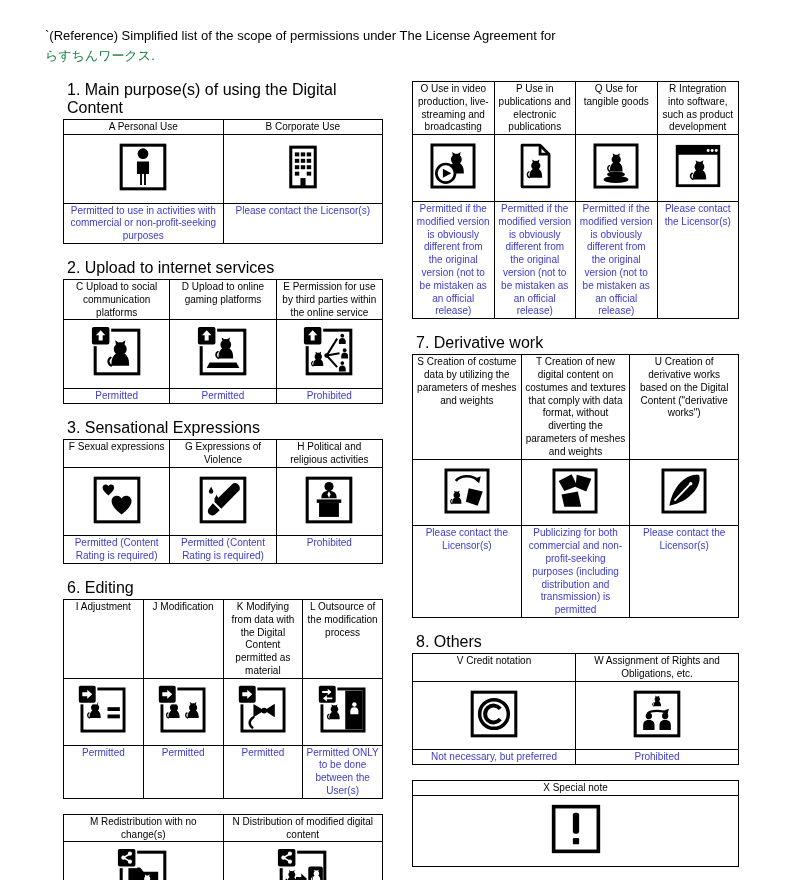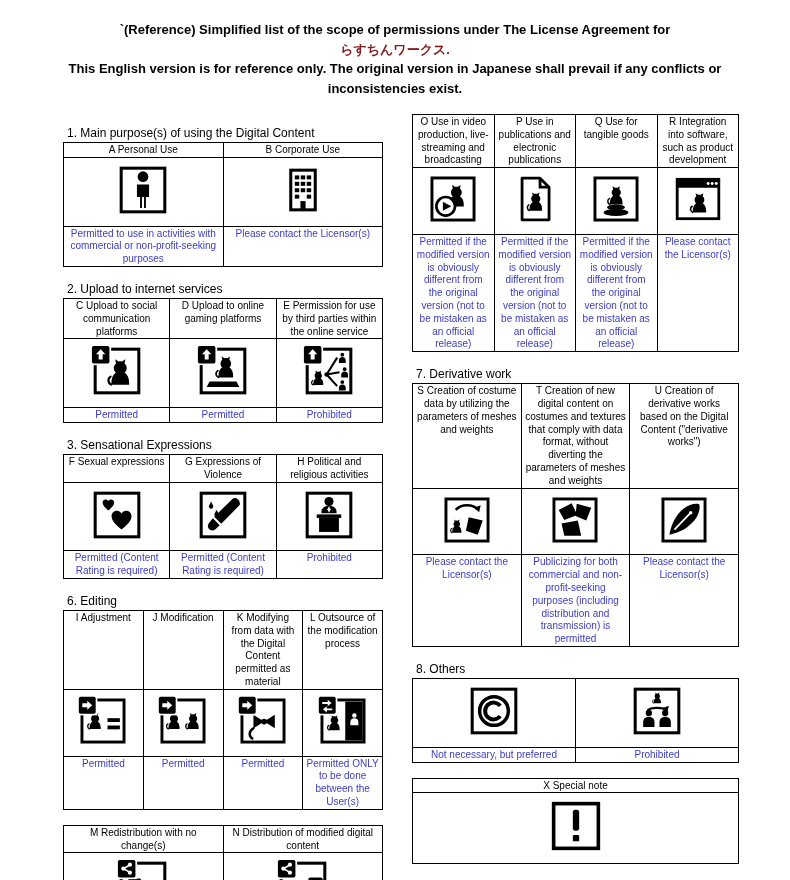--- a/index.html
+++ b/index.html
@@ -1,24 +1,24 @@
 <!DOCTYPE html>
 <html><head>
 <meta charset="utf-8">
 <style>
   html,body{margin:0;padding:0;background:#fff;}
   body{width:790px;height:880px;overflow:hidden;font-family:"Liberation Sans",sans-serif;color:#000;}
   .page{padding-top:20px;}
-  .titleblock{width:700px;margin:0 auto;text-align:center;font-weight:bold;font-size:13px;line-height:1.5;}
-  .t2{color:#7f1d1d;}
+  .titleblock{width:700px;margin:6px auto;font-weight:normal;font-size:13px;line-height:1.5;}
+  .t2{color:#15803d;}
   .columns{display:flex;margin-top:16px;}
   .col-left{width:320px;margin-left:63px;}
   .col-right{width:327px;margin-left:29px;}
   .section{margin-bottom:15px;}
-  .section-label{font-size:12px;margin:12px 0 2px 4px;}
+  .section-label{font-size:16px;margin:0 0 2px 4px;}
   table{border-collapse:collapse;width:100%;table-layout:fixed;padding-left:6px;}
   td{border:1.5px solid #000;text-align:center;vertical-align:top;padding:1px 3px 0 3px;font-size:10px;line-height:1.28;}
   td.icon-cell{padding:4px 2px;vertical-align:middle;}
   td.status{color:#3c3cc8;}
   .iconbox{display:inline-block;line-height:0;}
   svg{color:#000;}
 </style>
 </head>
 <body>
 
@@ -65,21 +65,20 @@
         <path fill="#fff" d="M3.5 5.2H8.4V3.2L11.8 6L8.4 8.8V6.8H3.5Z"></path>
         <path fill="#fff" d="M12.5 10.8H7.6V8.8L4.2 11.6L7.6 14.4V12.4H12.5Z"></path>
       </g>
   </defs>
 </svg>
 
 <div class="page">
   <div class="titleblock">
     <div class="t1">`(Reference) Simplified list of the scope of permissions under The License Agreement for</div>
     <div class="t2">らすちんワークス.</div>
-    <div class="t3">This English version is for reference only. The original version in Japanese shall prevail if any conflicts or inconsistencies exist.</div>
   </div>
 
   <div class="columns">
 
     <div class="col-left">
 
       <div class="section">
         <div class="section-label">1. Main purpose(s) of using the Digital Content</div>
         <table>
           <tbody>
@@ -390,20 +389,24 @@
             <td class="status">Please contact the Licensor(s)</td>
           </tr>
         </tbody>
           </table>
       </div>
 
       <div class="section">
         <div class="section-label">8. Others</div>
         <table>
           <tbody>
+              <tr>
+            <td>V Credit notation</td>
+            <td>W Assignment of Rights and Obligations, etc.</td>
+          </tr>
           <tr>
             <td class="icon-cell"><span class="iconbox">
               <svg width="56" height="56" viewBox="0 0 48 48">
                       <use href="#frame"></use>
                       <circle cx="24" cy="24" r="12.3" fill="none" stroke="#000" stroke-width="3"></circle>
                       <path d="M29.3 19.6A7.2 7.2 0 1 0 29.3 28.4" fill="none" stroke="#000" stroke-width="3.4"></path>
                     </svg></span></td>
             <td class="icon-cell"><span class="iconbox">
               <svg width="56" height="56" viewBox="0 0 48 48">
                       <use href="#frame"></use>

